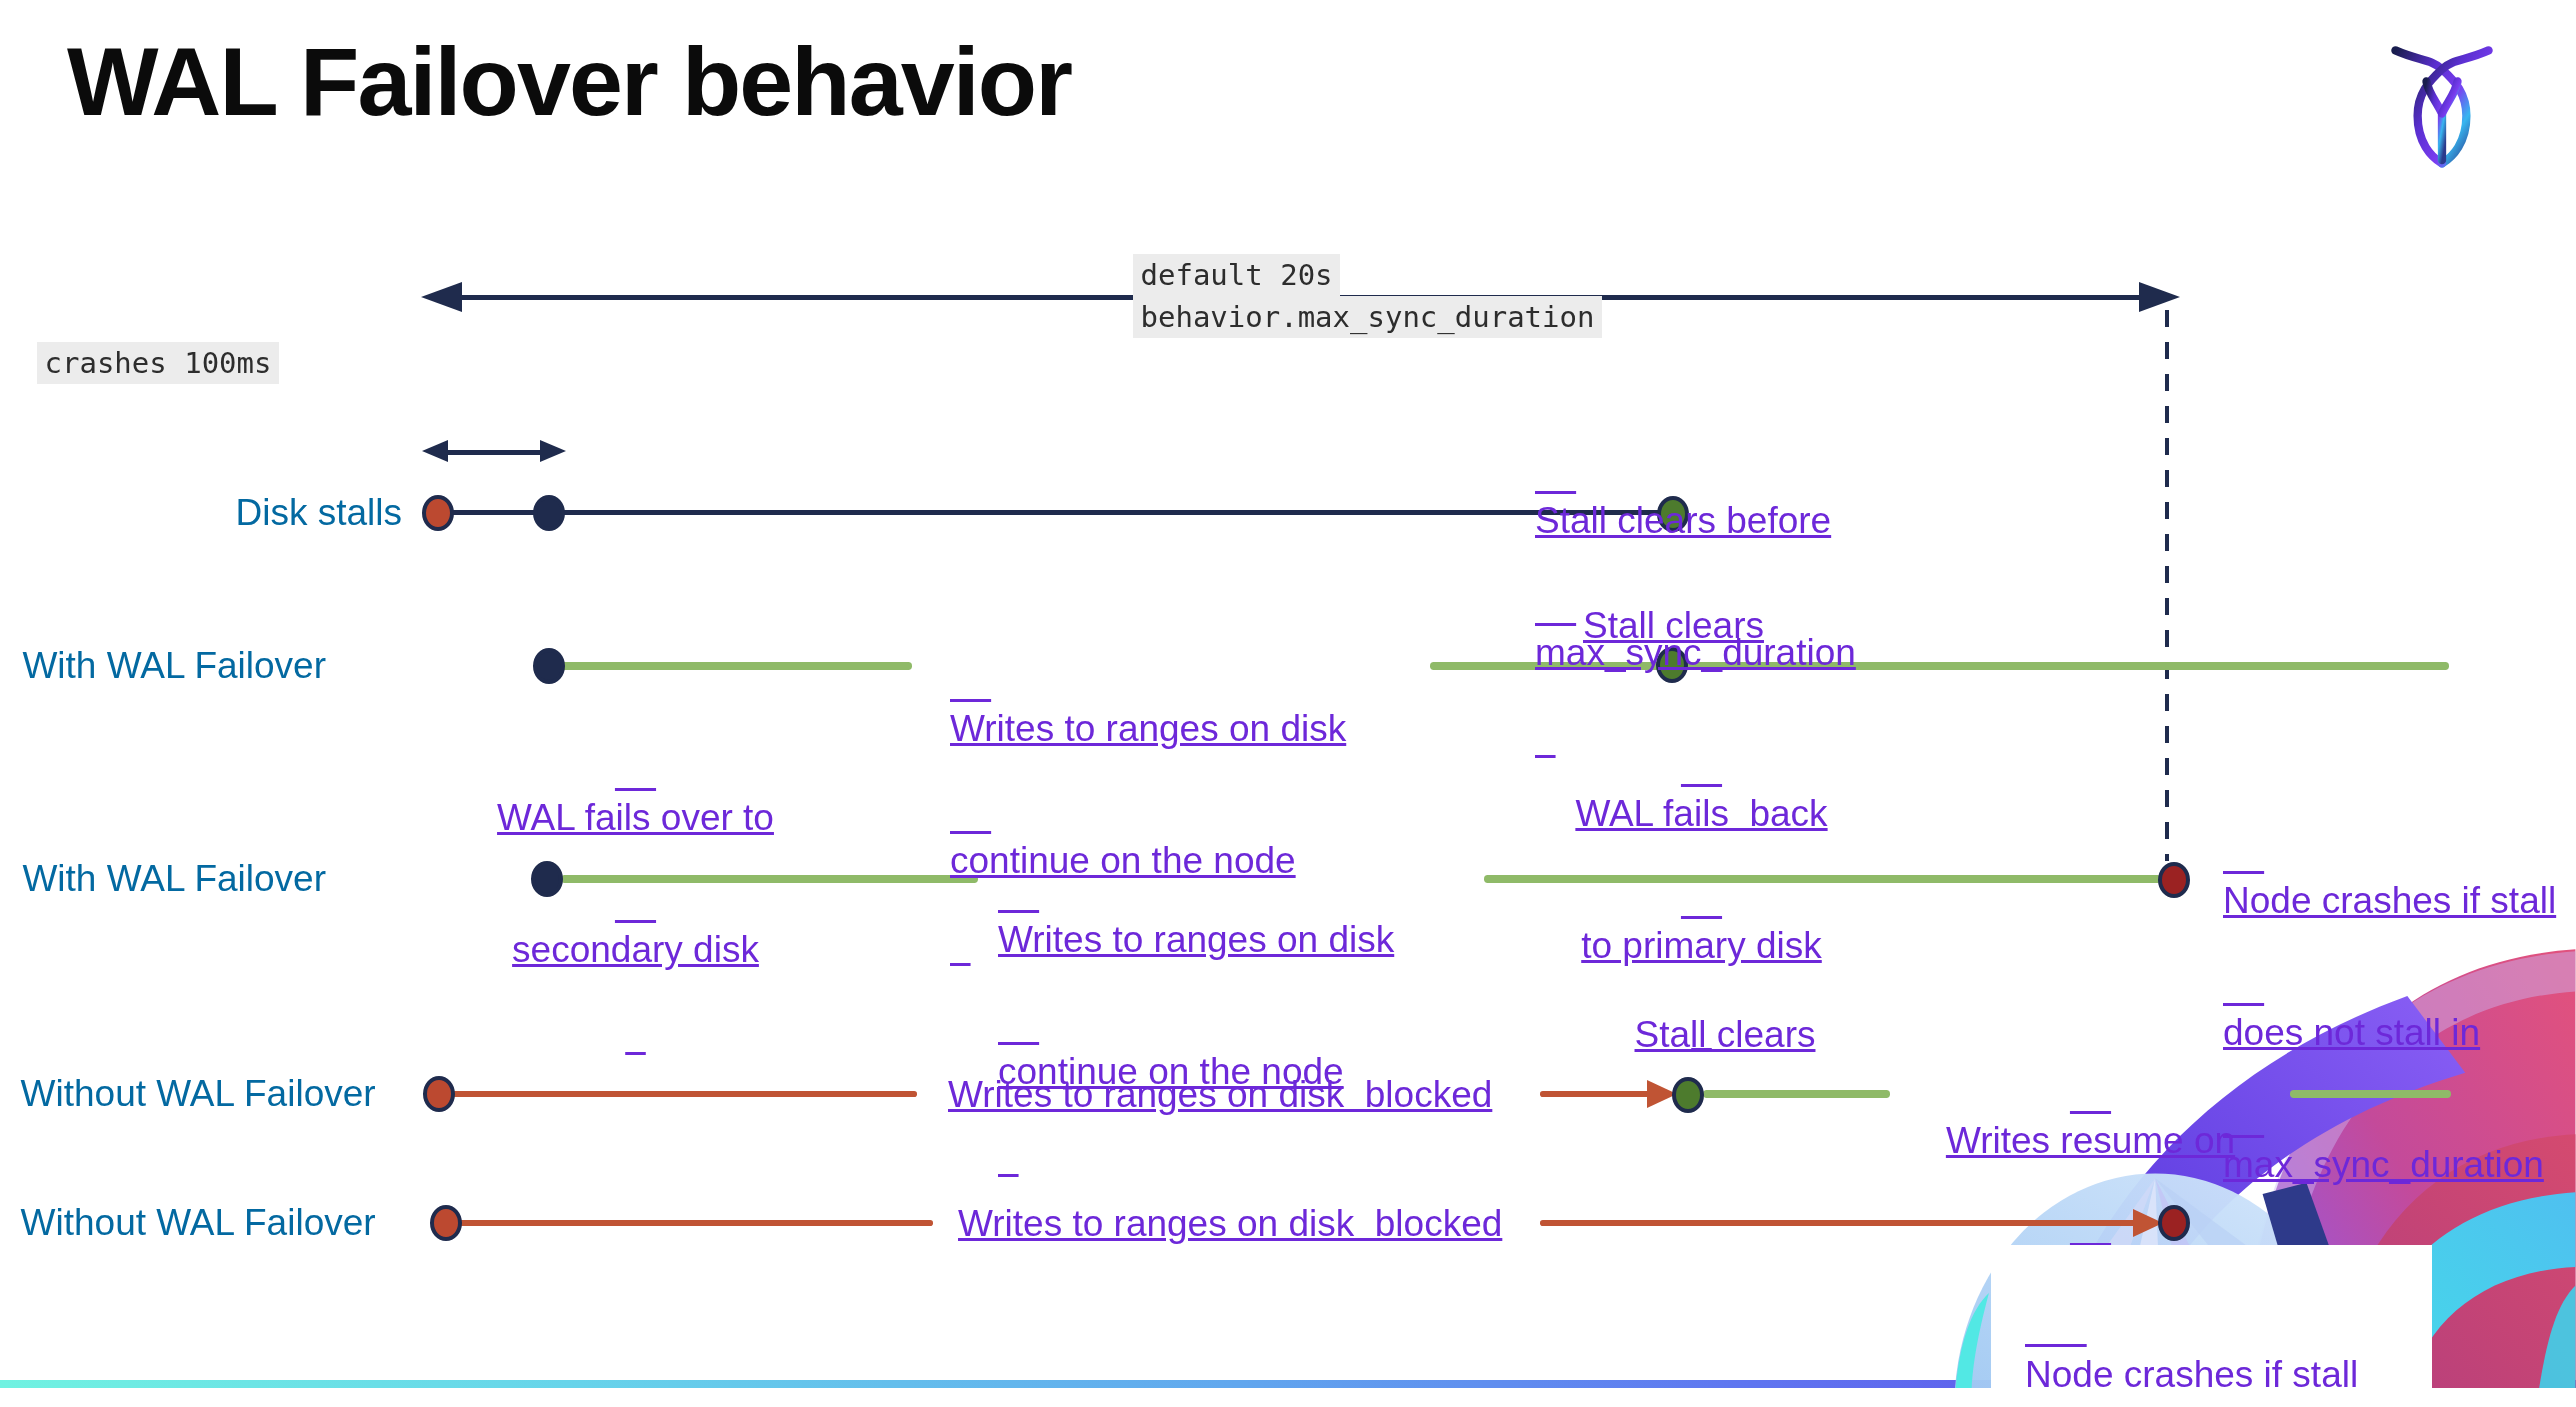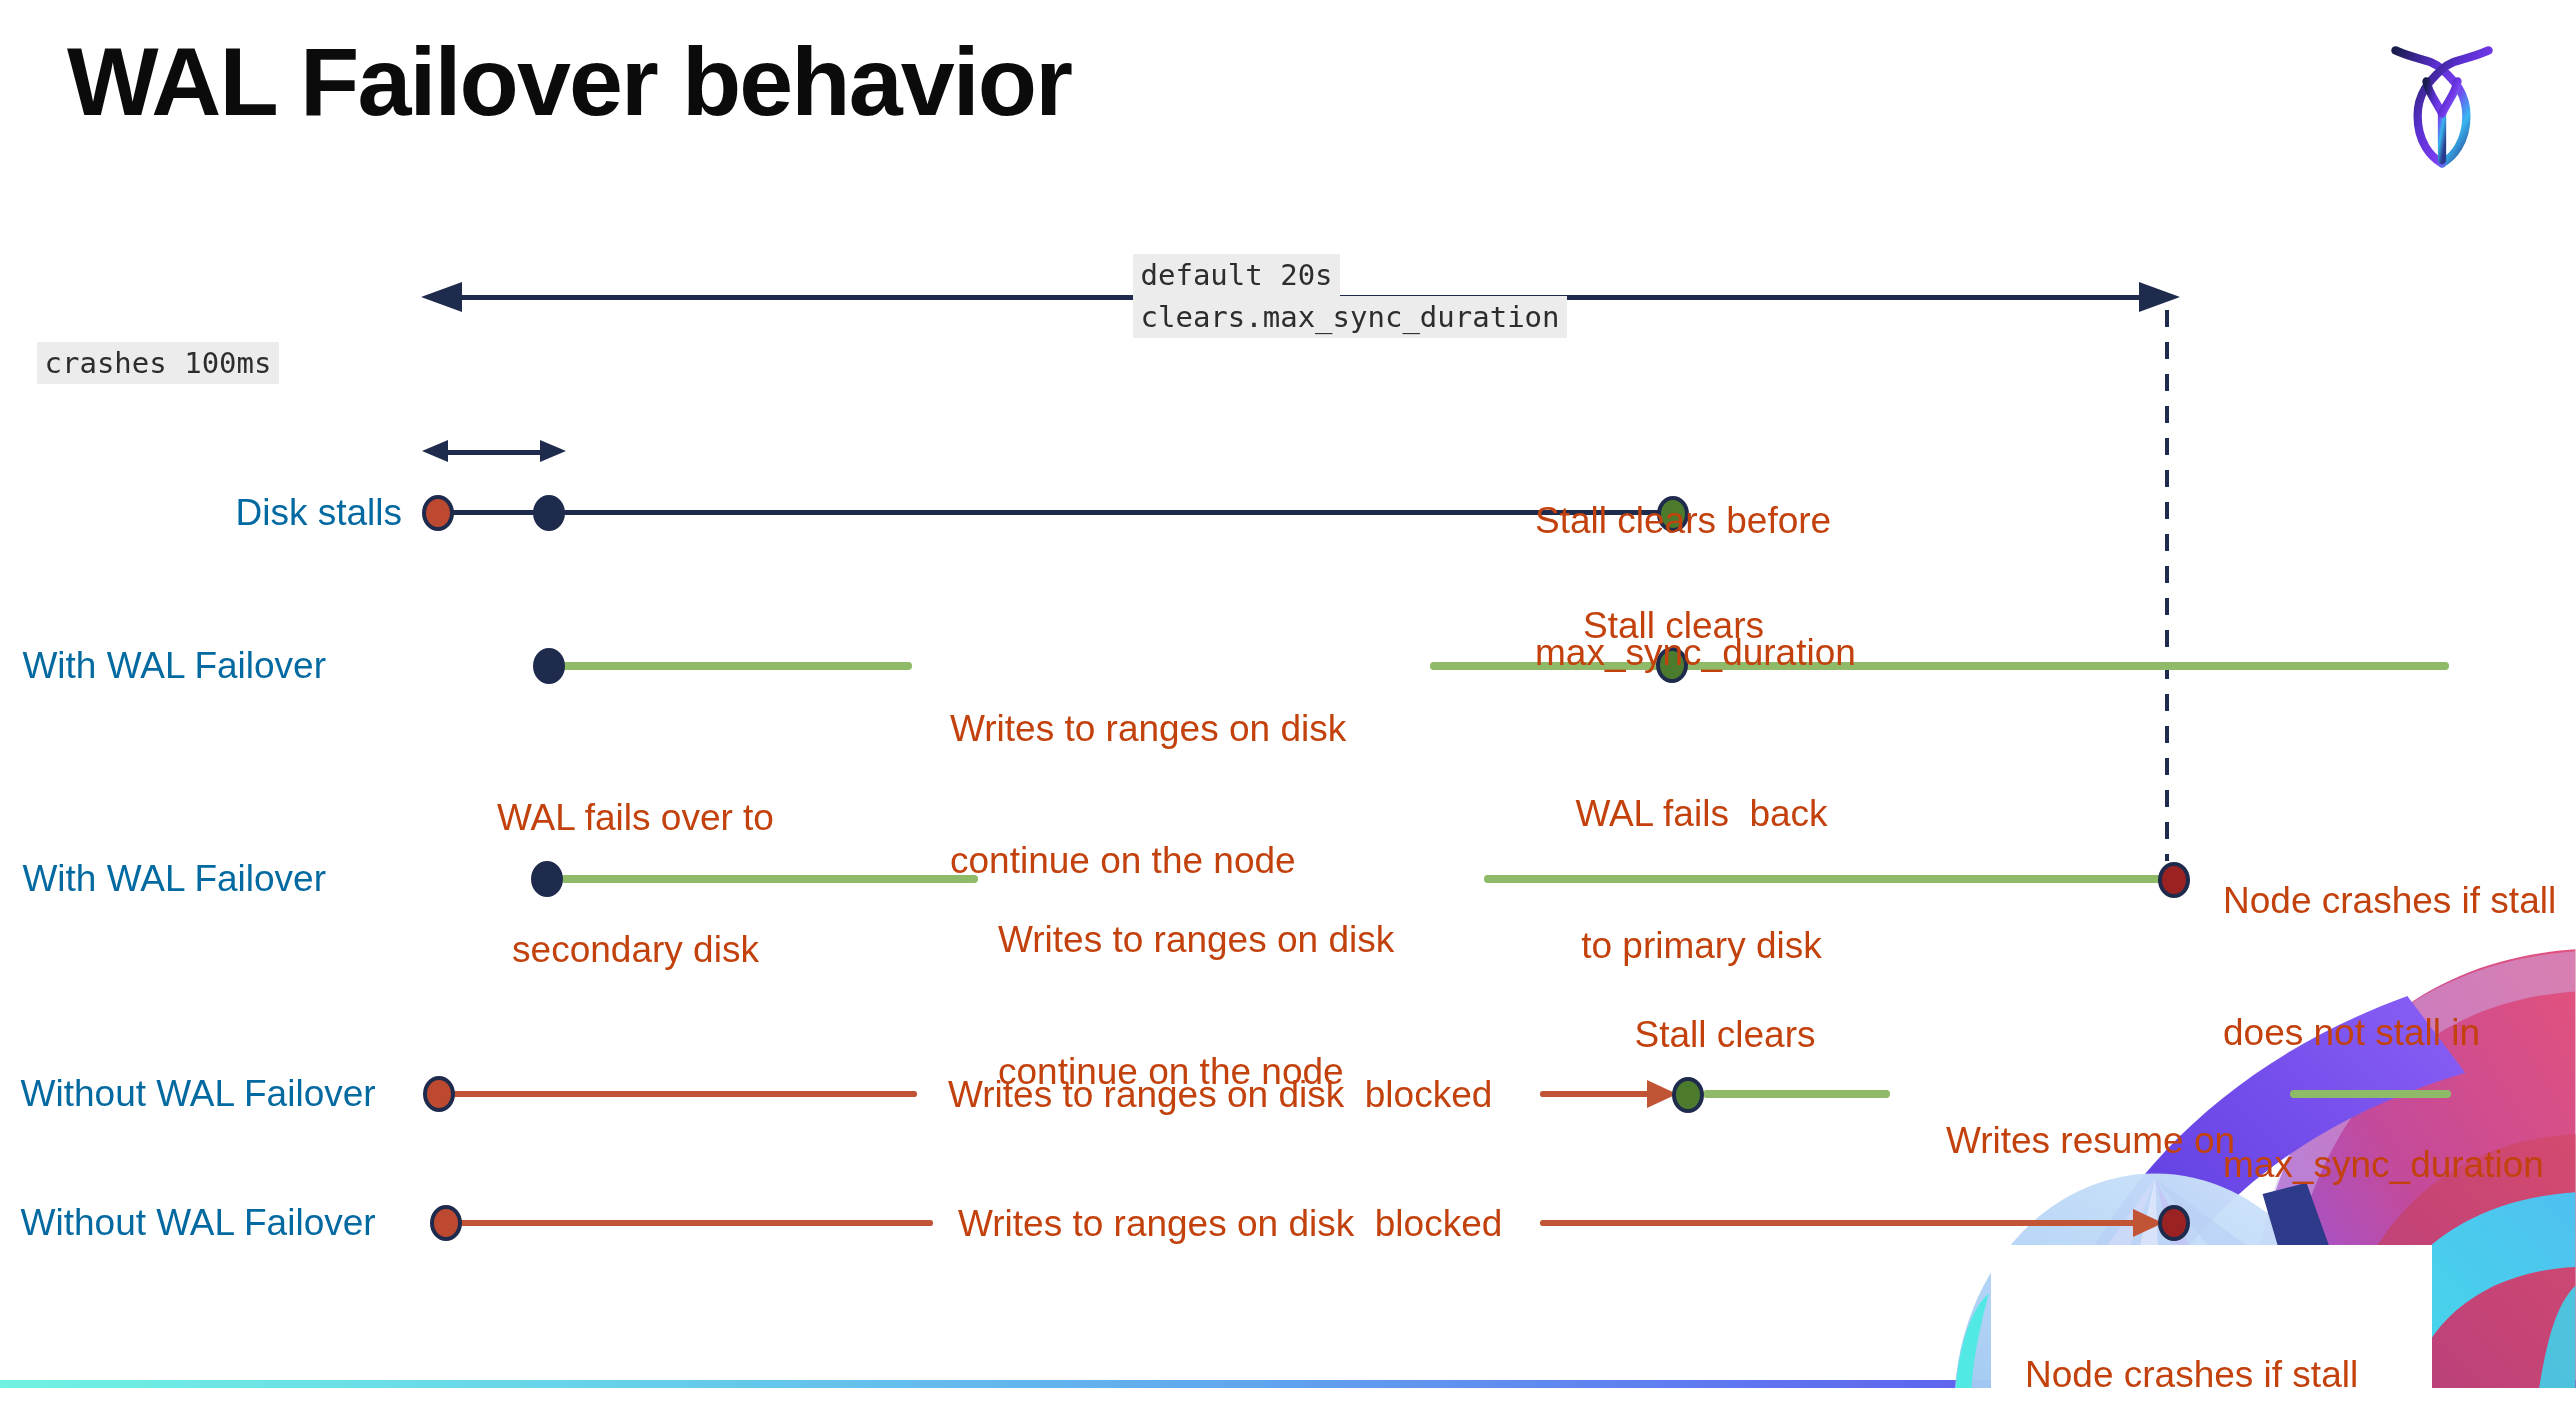--- a/index.html
+++ b/index.html
@@ -9,21 +9,21 @@
   }
   .title{
     position:absolute;left:67px;top:26px;font-size:97px;font-weight:700;
     letter-spacing:-1.9px;color:#0b0b0b;white-space:nowrap;
   }
   
   .code{position:absolute;font-family:"DejaVu Sans Mono","Liberation Mono",monospace;
     font-size:29px;color:#2d2d2d;line-height:40px;}
   .code span{background:var(--code-bg);padding:0.9px 7.5px;display:inline-block;}
   
-  .ann{position:absolute;font-size:37px;line-height:44px;white-space:pre-wrap;color:#c2410c;}
+  .ann{position:absolute;font-size:37px;line-height:44px;white-space:pre-wrap;color:#6d28d9;text-decoration:underline;}
   .ann.center{text-align:center;}
   
   .hline{position:absolute;z-index:2;}
   .hline.navy{height:4.7px;background:var(--navy);}
   .hline.green{height:8.4px;background:var(--green-line);border-radius:3.7px;}
   .hline.red{height:5.6px;background:var(--red);border-radius:2.8px;}
   .dot{position:absolute;width:32px;height:36px;border-radius:50%;
     border:4.7px solid var(--navy);box-sizing:border-box;z-index:3;}
   .dot.navy{background:var(--navy);}
   .dot.red{background:var(--red-dot);}
@@ -110,21 +110,21 @@
       <path d="M50,112 L50,70 C45,59 38,52 36,41"></path>
       <path d="M50,70 C55,59 62,52 64,41"></path>
     </g>
   </svg>
 
   <div class="hline navy" style="left:441px;top:295px;width:1725px;"></div>
   <div class="tri left-navy" style="left:421px;top:282px;"></div>
   <div class="tri right-navy" style="left:2139px;top:282px;"></div>
   <div class="code z4" style="left:1133px;top:254px;">
     <span>default 20s</span><br>
-    <span>clears.max_sync_duration</span>
+    <span>behavior.max_sync_duration</span>
   </div>
 
   <div class="code z4" style="left:37px;top:342px;">
     <span>crashes 100ms</span><br>
   </div>
   <div class="hline navy" style="left:439px;top:450px;width:110px;"></div>
   <div class="tri left-navy small" style="left:422px;top:440px;"></div>
   <div class="tri right-navy small" style="left:540px;top:440px;"></div>
 
   <div class="vdash" style="left:2165px;top:310px;height:551px;"></div>

